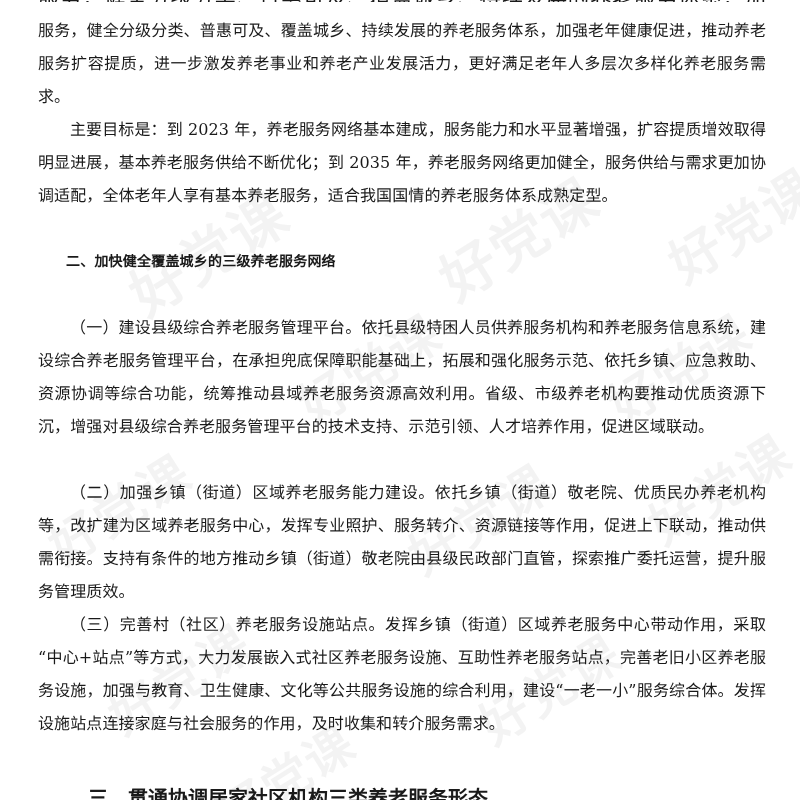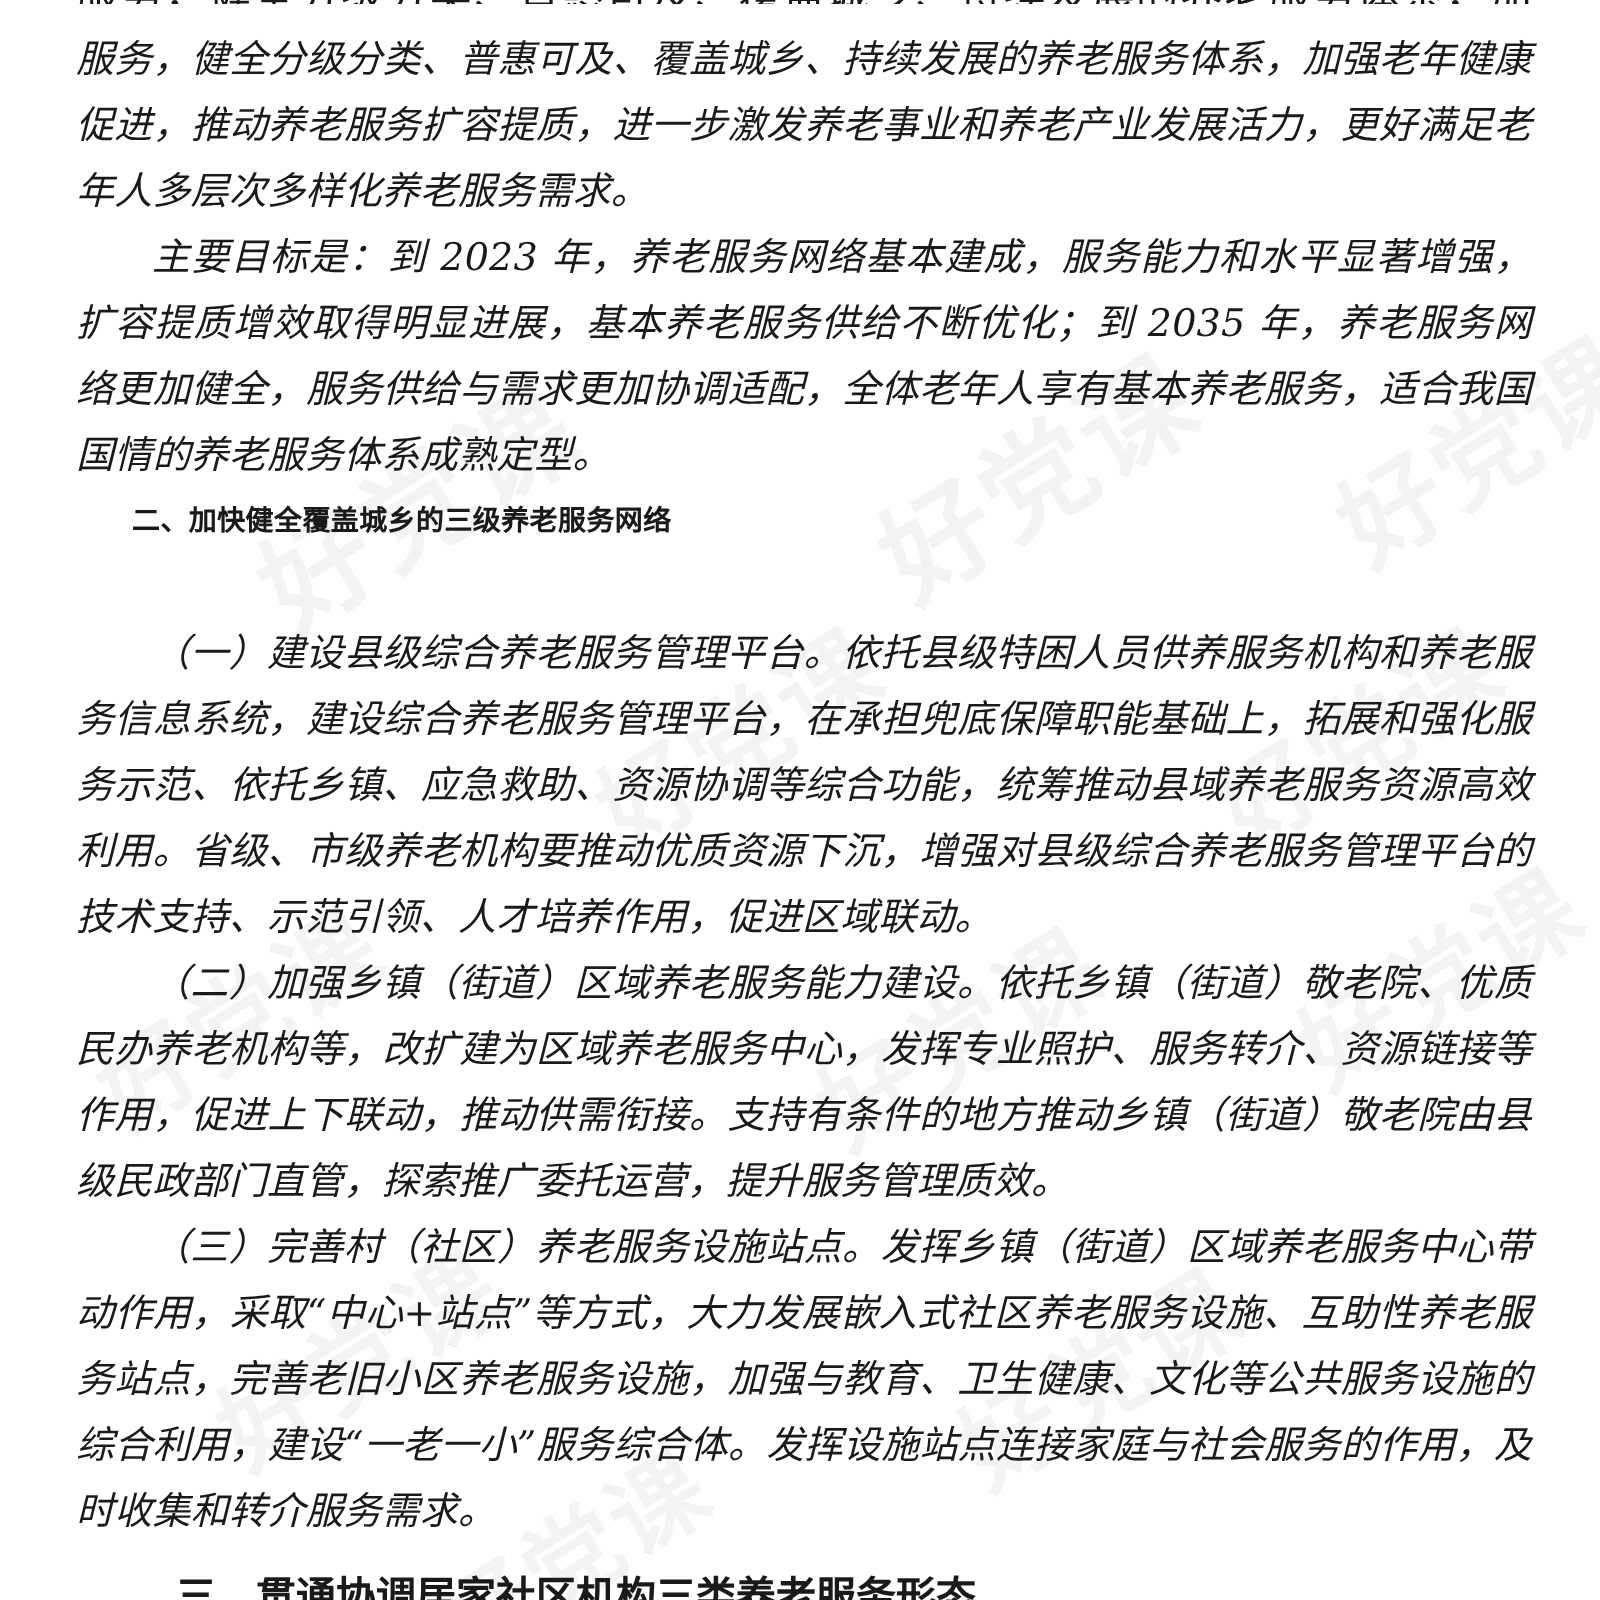--- a/index.html
+++ b/index.html
@@ -43,27 +43,26 @@
     position: absolute;
     inset: 0;
     z-index: 2;
     padding: 0;
   }
 
   .text-block {
     position: absolute;
     left: 38px;
     width: 728px;
-    font-size: 19px;
+    font-size: 16px;
     line-height: 33px;
     text-align: justify;
     text-justify: inter-ideograph;
     word-break: break-all;
     letter-spacing: 0.1px;
-    font-style: italic;
   }
 
   .para {
     text-indent: 2em;
     margin: 0;
   }
 
   .para-noindent {
     text-indent: 0;
     margin: 0;

